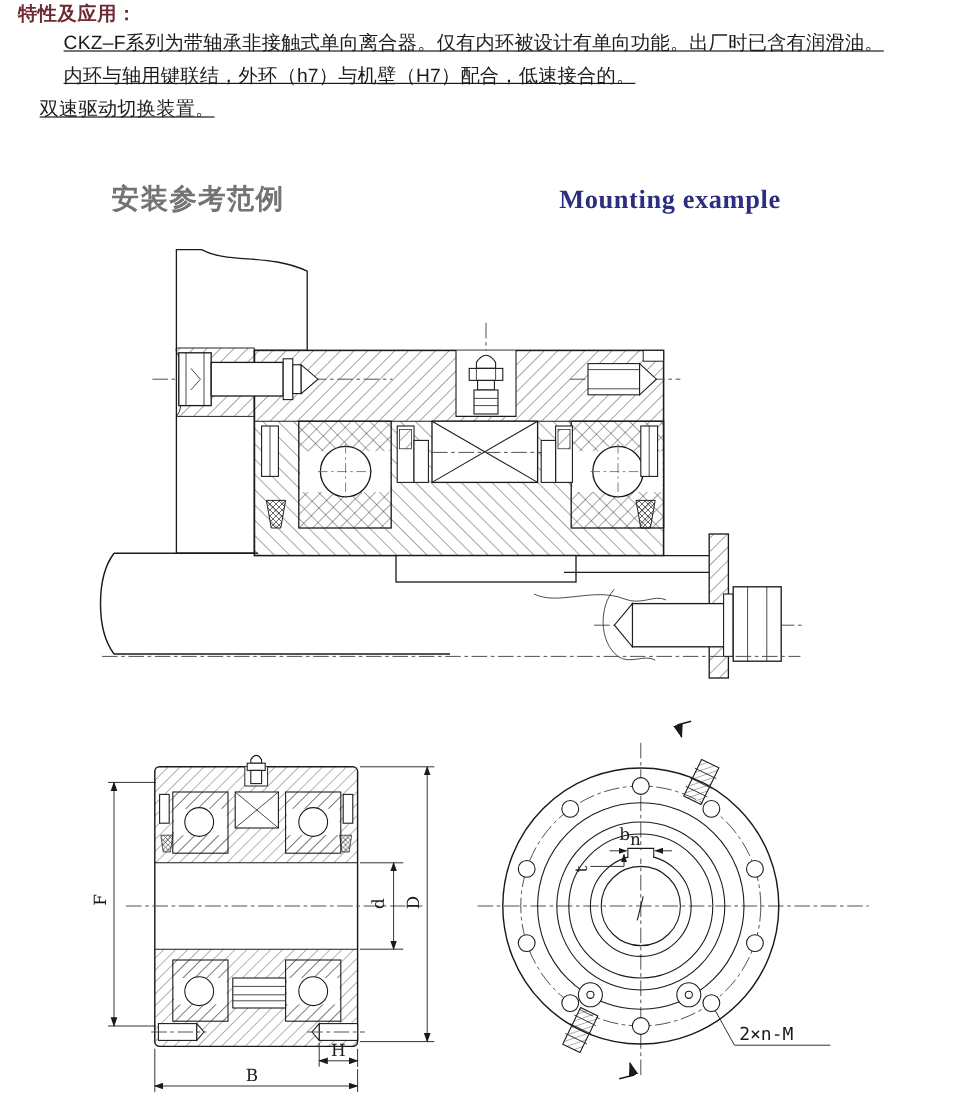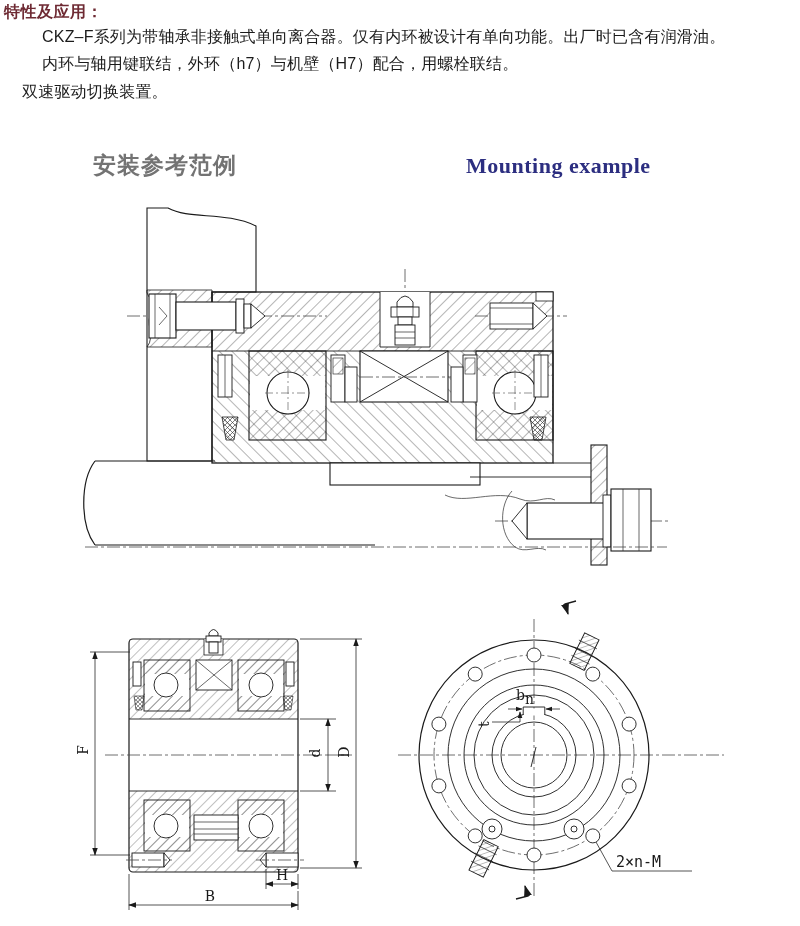--- a/index.html
+++ b/index.html
@@ -1,19 +1,19 @@
 <!DOCTYPE html>
 <html><head>
 <meta charset="utf-8">
 <style>
   html,body{margin:0;padding:0;background:#fff;}
   body{width:800px;height:926px;position:relative;font-family:"Liberation Sans",sans-serif;color:#1b1b1b;overflow:hidden;}
-  .intro{position:absolute;left:4px;top:2px;width:712px;}
+  .intro{position:absolute;left:15px;top:2px;width:712px;}
   .intro-title{font-size:16px;font-weight:bold;letter-spacing:.5px;}
-  .intro-line{font-size:16px;line-height:27.4px;white-space:nowrap;letter-spacing:.2px;}
+  .intro-line{font-size:16px;line-height:27.4px;white-space:nowrap;letter-spacing:.2px;text-decoration:underline;}
   .ind{padding-left:38px;}
   .noind{padding-left:18px;}
   .hzh{position:absolute;left:93px;top:150px;font-size:23px;font-weight:bold;letter-spacing:1px;}
   .hen{position:absolute;left:466px;top:153px;font-size:22px;font-weight:bold;letter-spacing:.5px;font-family:Liberation Serif, serif;}
   .fig{position:absolute;}
   svg{display:block;}
   .ol{fill:none;stroke:#1a1a1a;stroke-width:1.2;}
   .ol2{fill:none;stroke:#1a1a1a;stroke-width:.9;}
   .thin{fill:none;stroke:#2a2a2a;stroke-width:.7;}
   .wf{fill:#fff;stroke:#1a1a1a;stroke-width:1.1;}
@@ -23,21 +23,21 @@
   .dim{fill:none;stroke:#2a2a2a;stroke-width:.8;}
   .dimtxt{font-family:"DejaVu Serif",serif;font-size:14px;fill:#1a1a1a;}
   .note{font-family:"DejaVu Sans Mono",monospace;font-size:15px;fill:#1a1a1a;}
 </style>
 </head>
 <body>
 
 <div class="intro">
   <div class="intro-title" id="intro-title" style="color: rgb(110, 42, 51);">特性及应用：</div>
   <div class="intro-line ind">CKZ–F系列为带轴承非接触式单向离合器。仅有内环被设计有单向功能。出厂时已含有润滑油。</div>
-  <div class="intro-line ind">内环与轴用键联结，外环（h7）与机壁（H7）配合，用螺栓联结。</div>
+  <div class="intro-line ind">内环与轴用键联结，外环（h7）与机壁（H7）配合，低速接合的。</div>
   <div class="intro-line noind">双速驱动切换装置。</div>
 </div>
 
 <div class="hzh" id="hzh" style="color: #737373;">安装参考范例</div>
 <div class="hen" id="hen" style="color: rgb(44, 46, 128);">Mounting example</div>
 
 <div class="fig" style="left:75px;top:195px;">
 <svg width="600" height="380" viewBox="0 0 600 380">
   <defs>
     <pattern id="hA" width="8" height="8" patternUnits="userSpaceOnUse" patternTransform="rotate(45)">

